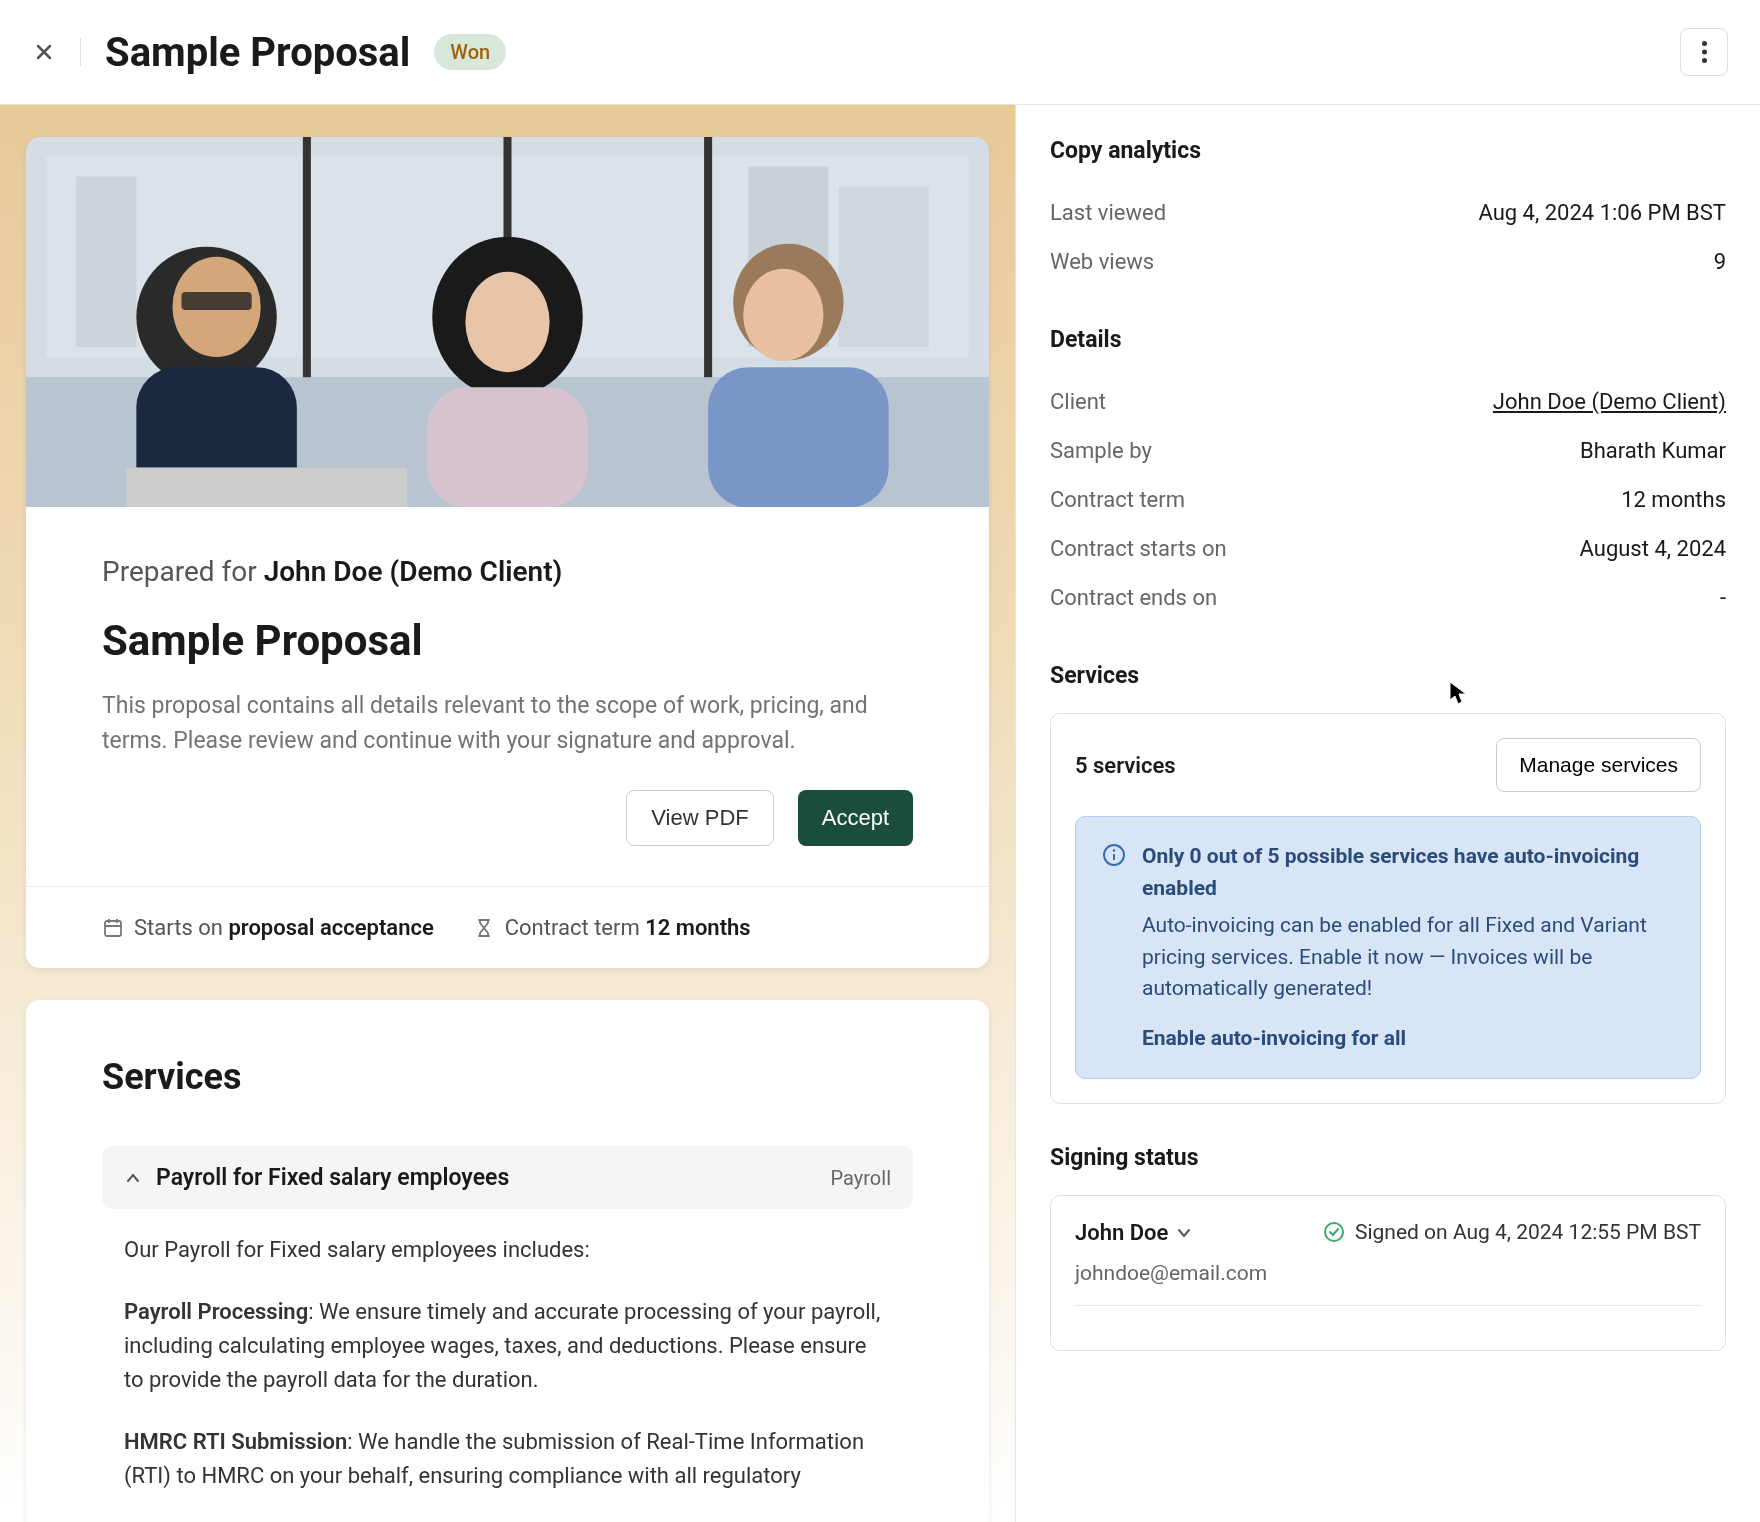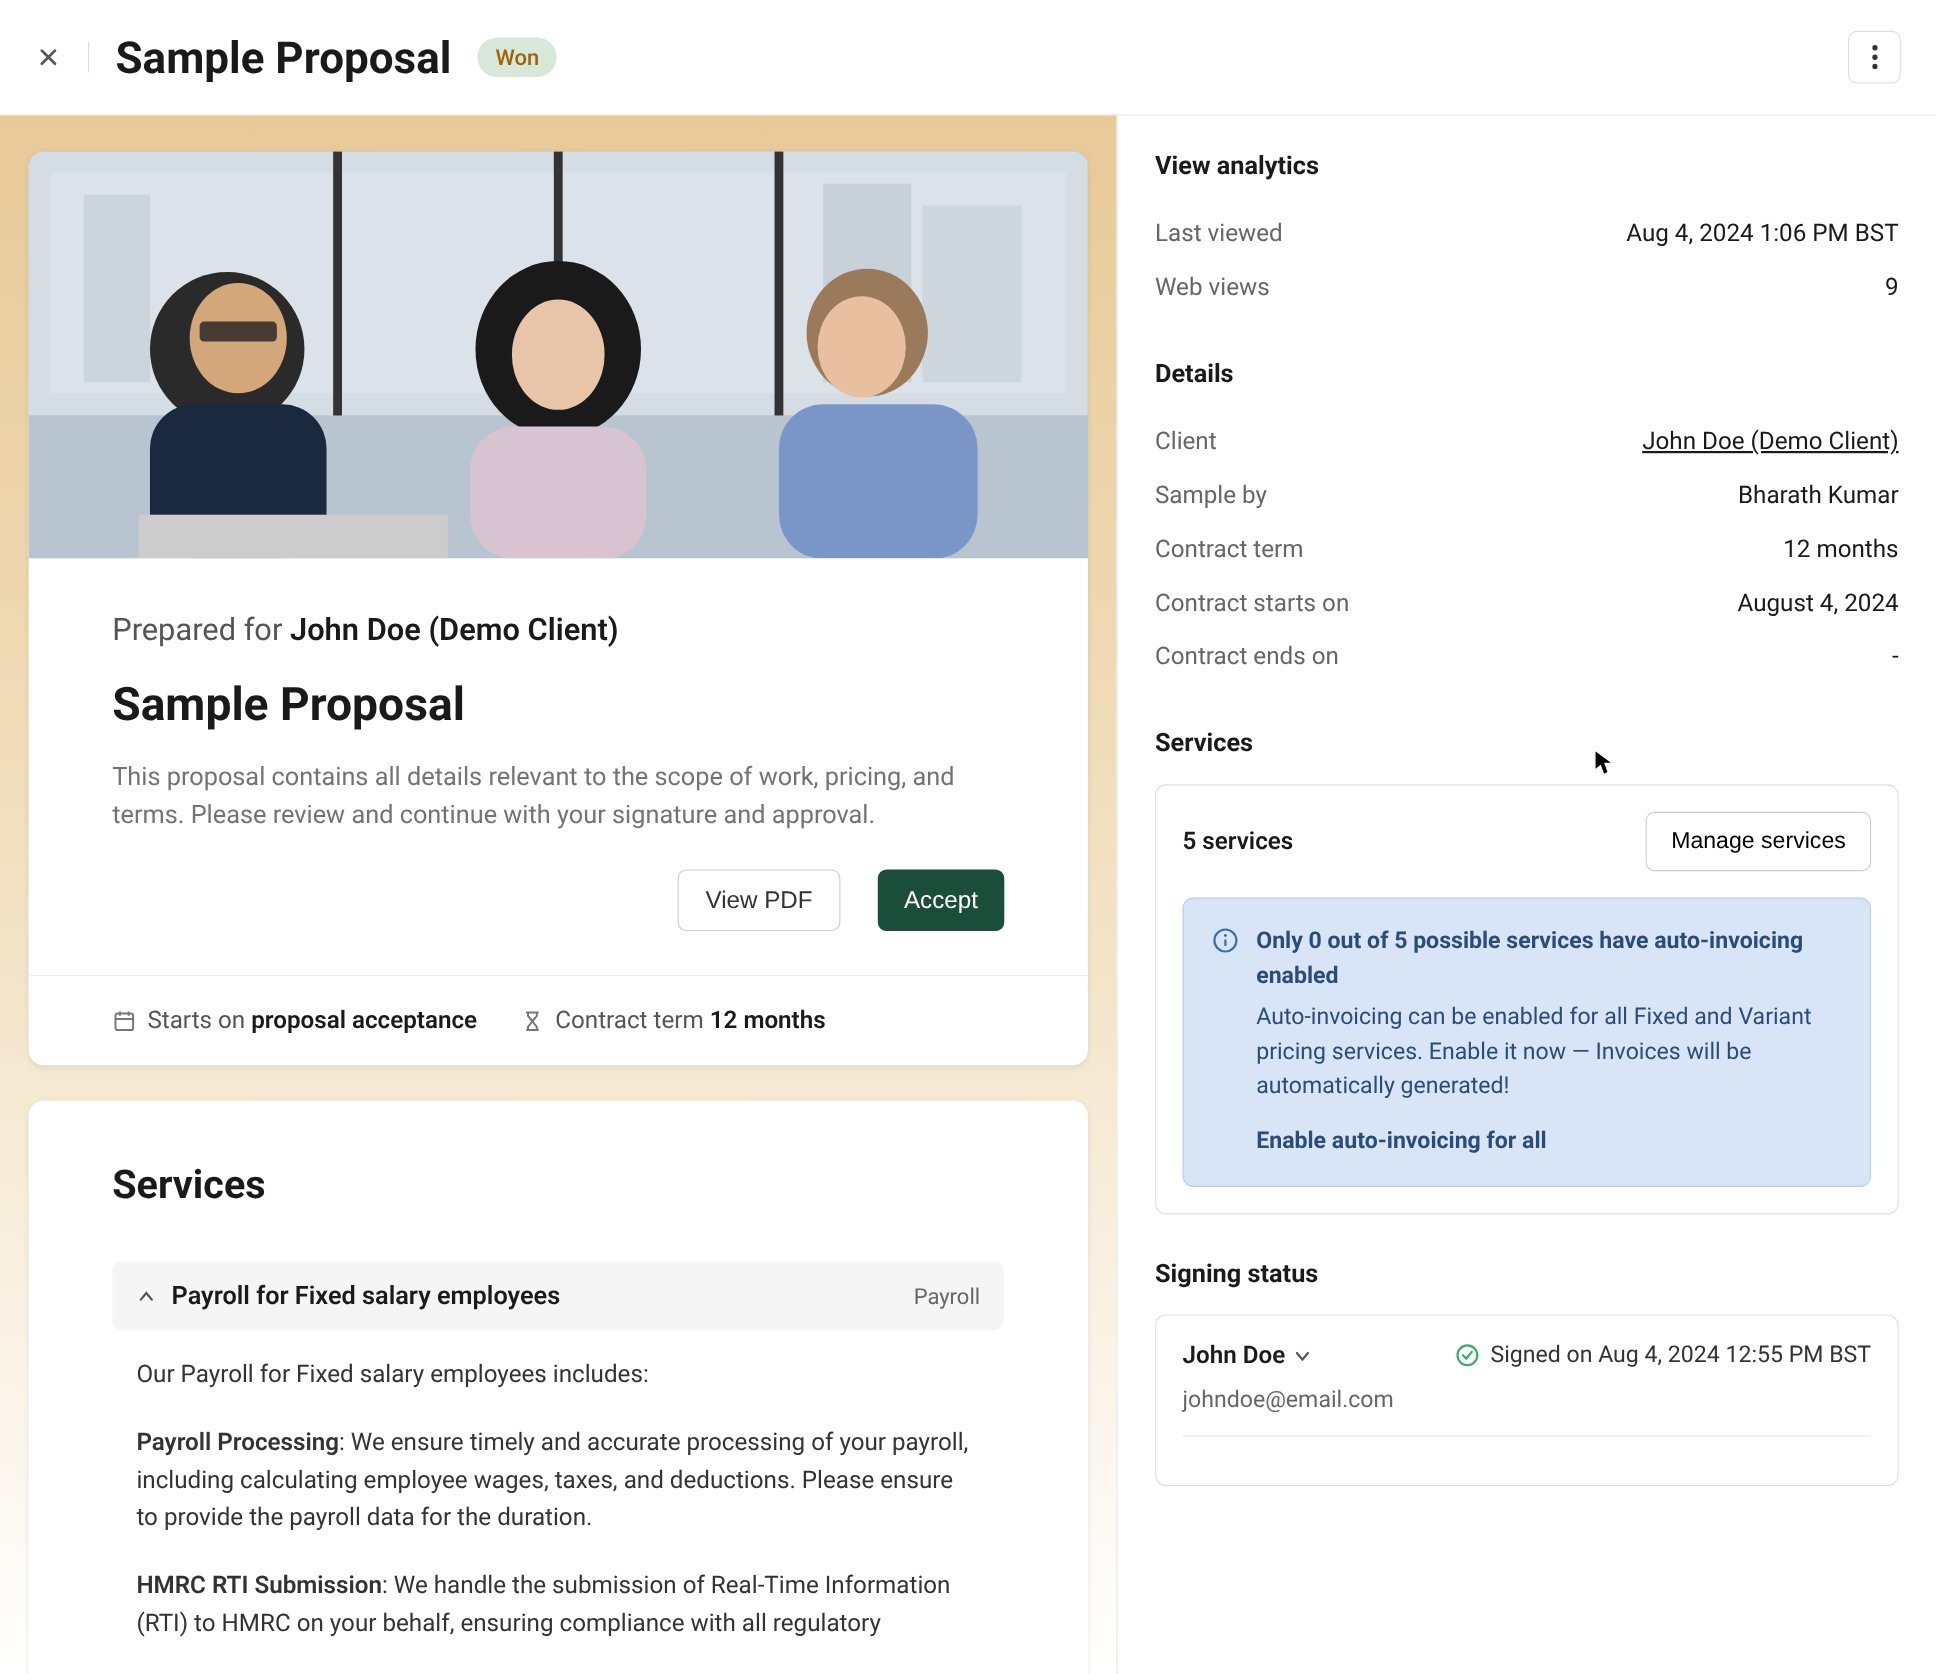--- a/index.html
+++ b/index.html
@@ -18,21 +18,21 @@
 .right-pane { flex: 1; padding: 32px 34px; border-left: 1px solid #e5e5e5; overflow-y: auto; }
 
 .card { background: #fff; border-radius: 14px; overflow: hidden; margin-bottom: 32px; box-shadow: 0 2px 6px rgba(0,0,0,0.08); }
 .hero-img { width: 100%; height: 370px; background: linear-gradient(135deg, #8a9bb0 0%, #c4b8a8 50%, #a8b4c0 100%); position: relative; overflow: hidden; }
 .hero-img svg { width: 100%; height: 100%; }
 .card-body { padding: 48px 76px 32px; }
 .prepared { font-size: 28px; color: #555; margin-bottom: 28px; }
 .prepared strong { color: #1a1a1a; font-weight: 600; }
 .proposal-title { font-size: 42px; font-weight: 700; margin-bottom: 24px; }
 .proposal-desc { font-size: 23px; color: #737373; line-height: 1.5; margin-bottom: 32px; }
-.btn-row { display: flex; gap: 34px; justify-content: flex-end; margin-bottom: 8px; }
+.btn-row { display: flex; gap: 24px; justify-content: flex-end; margin-bottom: 8px; }
 .btn { padding: 14px 24px; border-radius: 8px; font-size: 22px; font-weight: 500; cursor: pointer; border: none; }
 .btn-outline { background: #fff; border: 1px solid #ccc; color: #333; }
 .btn-primary { background: #1a4d3a; color: #fff; }
 .card-footer { border-top: 1px solid #eee; padding: 28px 76px; display: flex; gap: 39px; align-items: center; font-size: 22px; color: #555; }
 .card-footer .meta { display: flex; align-items: center; gap: 10px; }
 .card-footer strong { color: #1a1a1a; font-weight: 600; }
 
 .services-card { padding: 56px 76px; }
 .services-heading { font-size: 36px; font-weight: 700; margin-bottom: 48px; }
 .summary-heading { font-size: 30px; font-weight: 700; margin-bottom: 32px; }
@@ -175,21 +175,21 @@
       <div class="service-body">
         <p>Our Payroll for Fixed salary employees includes:</p>
         <p><strong>Payroll Processing</strong><span>: We ensure timely and accurate processing of your payroll, including calculating employee wages, taxes, and deductions. Please ensure to provide the payroll data for the duration.</span></p>
         <p><strong>HMRC RTI Submission</strong><span>: We handle the submission of Real-Time Information (RTI) to HMRC on your behalf, ensuring compliance with all regulatory</span></p>
       </div>
     </div>
   </div>
 
   <div class="right-pane">
     <div>
-      <div class="section-title">View analytics</div>
+      <div class="section-title">Copy analytics</div>
       <div class="kv">
           <span class="k">Last viewed</span>
           <span class="v">Aug 4, 2024 1:06 PM BST</span>
         </div>
       <div class="kv">
           <span class="k">Web views</span>
           <span class="v">9</span>
         </div>
     </div>
 

